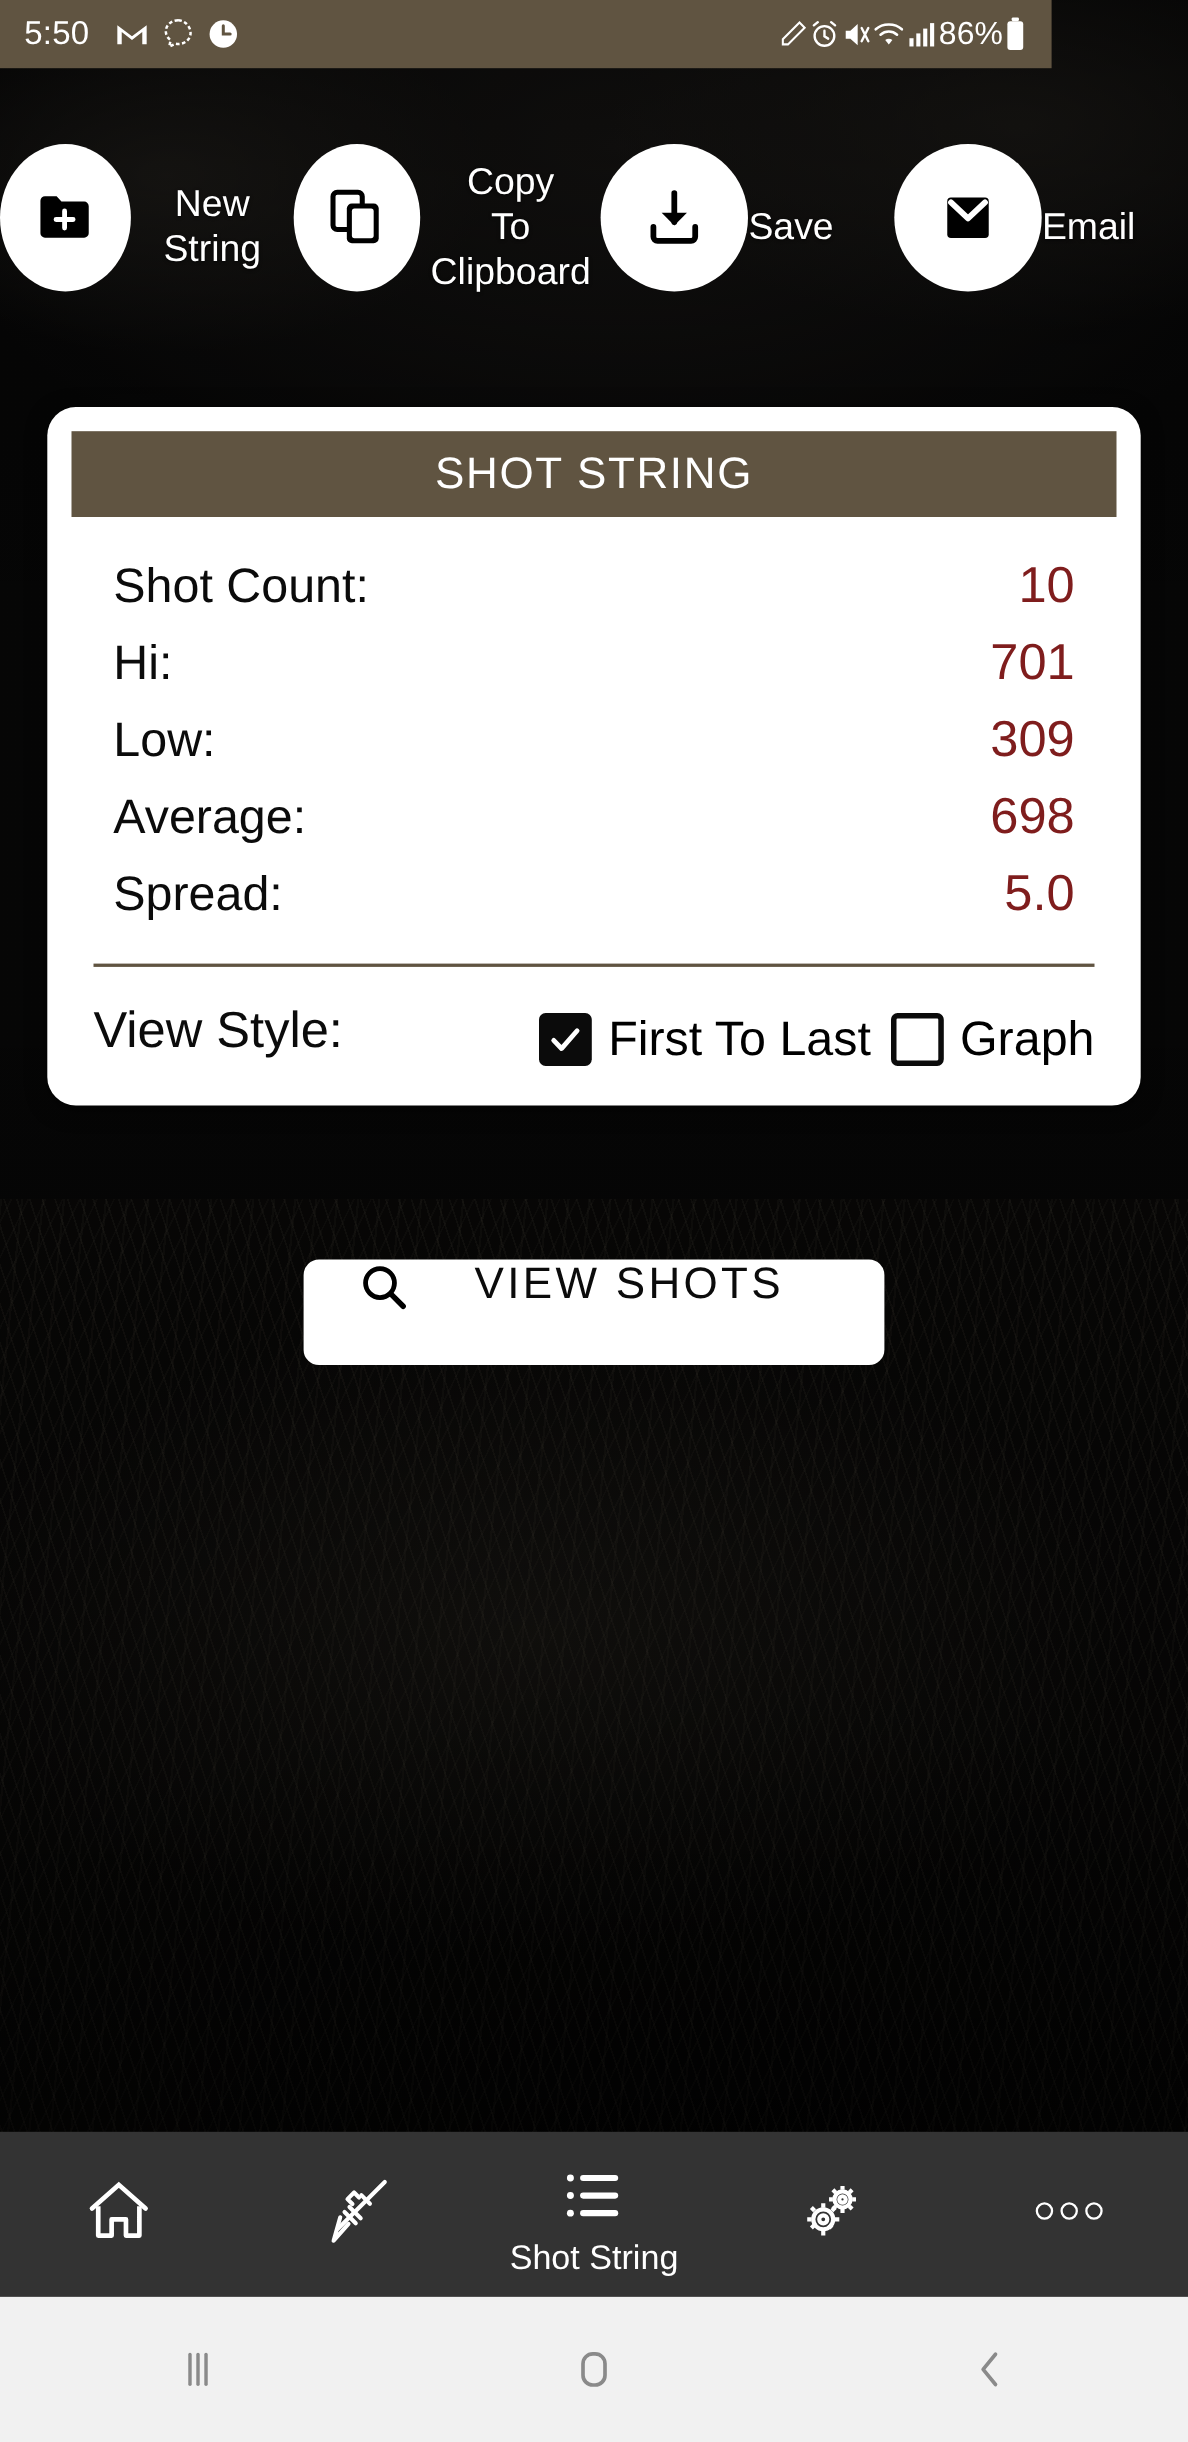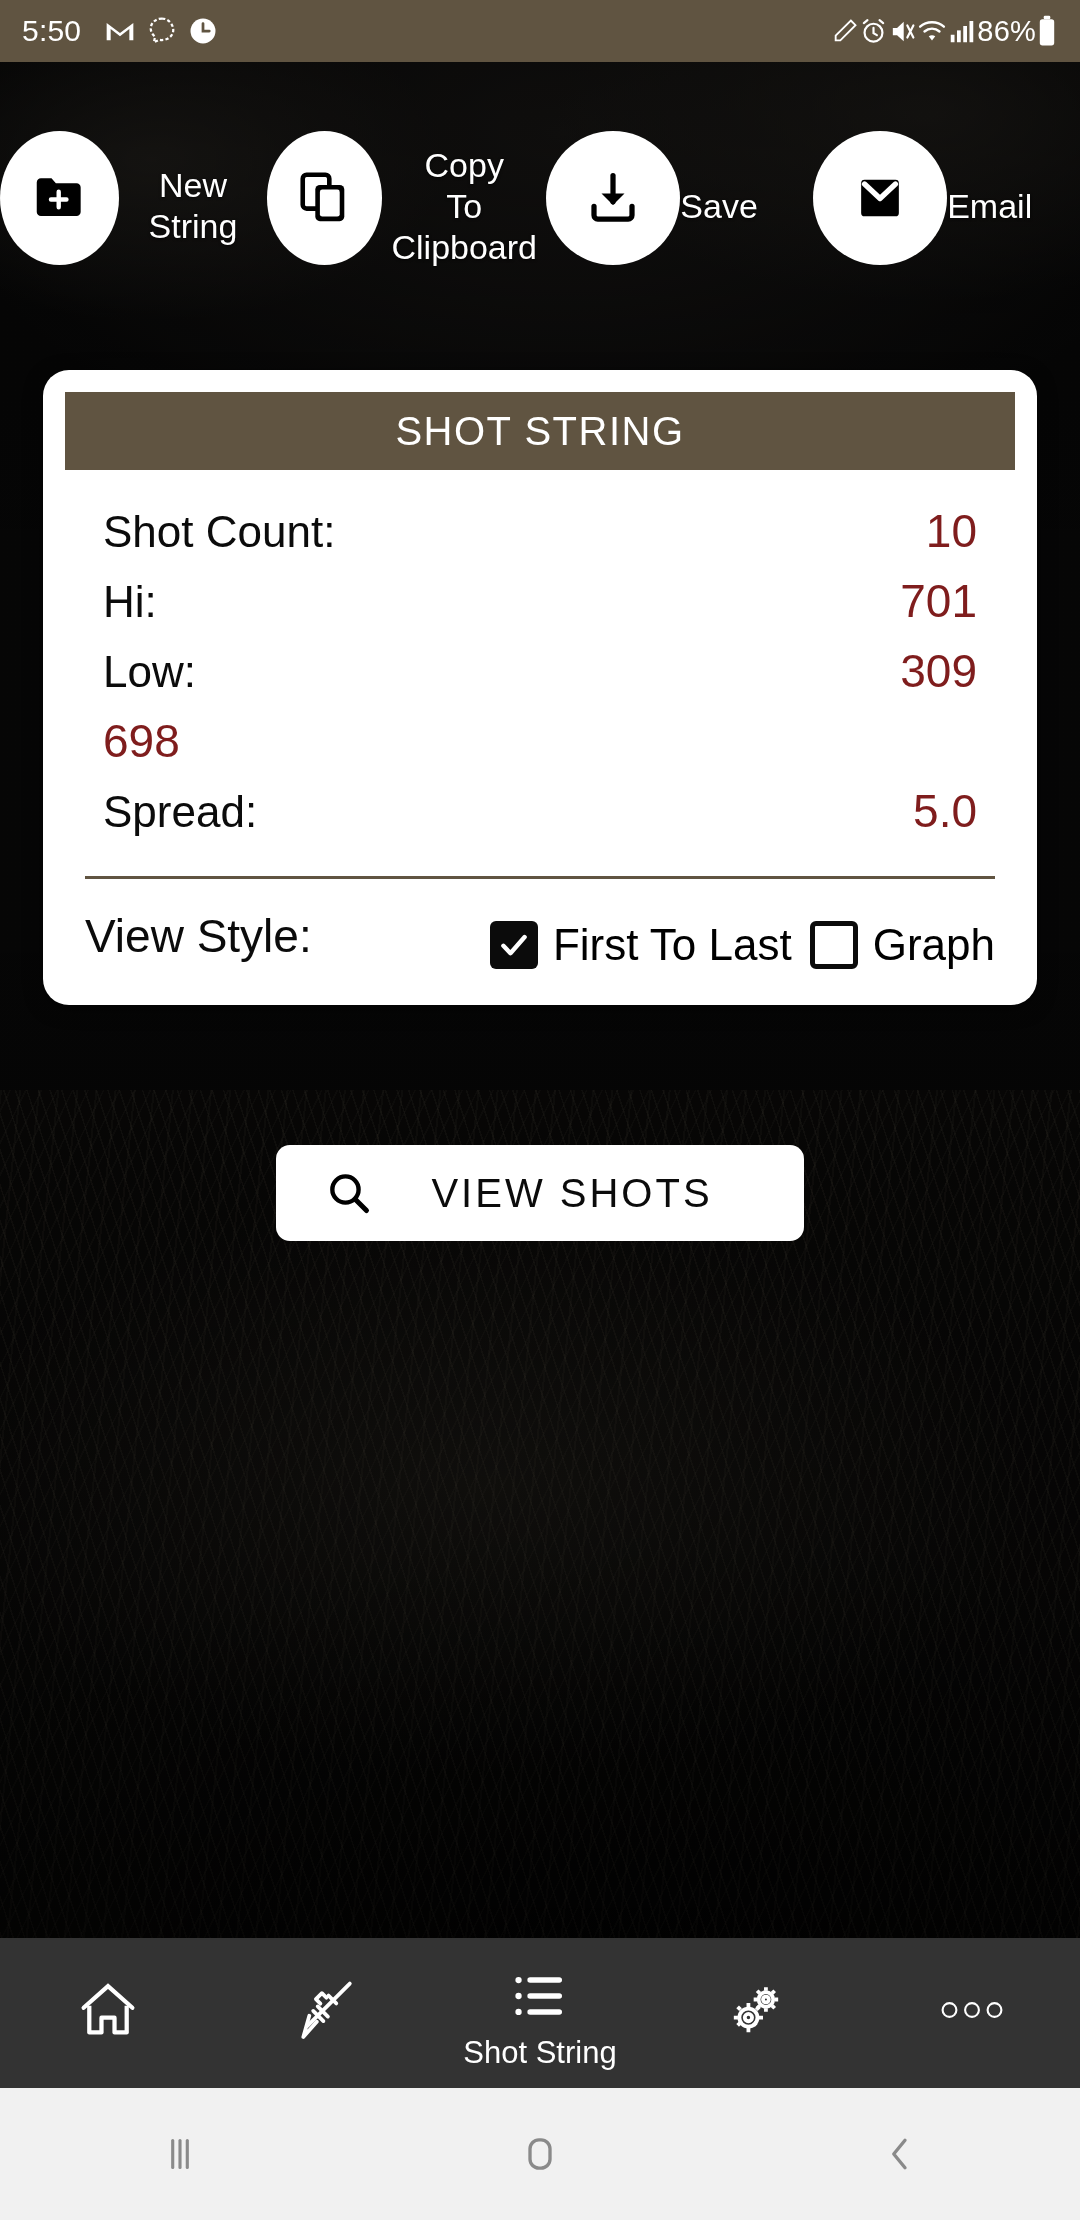--- a/index.html
+++ b/index.html
@@ -66,21 +66,21 @@
     border-radius: 40px;
     filter: blur(2px);
   }
   #bg .dim {
     position: absolute; inset: 0;
     background: linear-gradient(180deg, rgba(0,0,0,0.55) 0%, rgba(0,0,0,0.25) 30%, rgba(0,0,0,0.45) 72%, rgba(0,0,0,0.8) 100%);
   }
 
   
   #statusbar {
-    position: absolute; left: 0; top: 0; width: 1080px; height: 62px;
+    position: absolute; left: 0; top: 0; width: 956px; height: 62px;
     background: #605441;
     display: flex; align-items: center;
     padding: 0 22px;
     color: #ffffff;
     z-index: 40;
   }
   #statusbar .clock {
     font-size: 30px; letter-spacing: 0.2px; margin-right: 12px; font-weight: 400;
   }
   #statusbar .sb-left { display: flex; align-items: center; gap: 11px; }
@@ -166,21 +166,21 @@
   .cbox.checked { background: #0b0b0b; }
   .cbox.unchecked { background: #ffffff; border: 5px solid #0b0b0b; }
   .cbopt .cblabel { font-size: 44px; color: #000000; white-space: nowrap; }
 
   
   #viewshots {
     position: absolute;
     left: 276px; top: 1145px; width: 528px; height: 96px;
     background: #ffffff;
     border-radius: 14px;
-    display: flex; align-items: center;
+    display: flex; align-items: flex-start;
     z-index: 20;
     padding-left: 48px;
   }
   #viewshots .vslabel2 {
     flex: 1;
     text-align: center;
     font-size: 40px;
     letter-spacing: 3px;
     color: #0b0b0b;
     padding-right: 34px;
@@ -367,20 +367,21 @@
         <span class="k">Hi:</span>
         <span class="v">701</span>
       </div>
 
       <div class="statrow">
         <span class="k">Low:</span>
         <span class="v">309</span>
       </div>
 
       <div class="statrow">
+        <span class="k">Average:</span>
         <span class="v">698</span>
       </div>
 
       <div class="statrow">
         <span class="k">Spread:</span>
         <span class="v">5.0</span>
       </div>
 
 
     </div>

